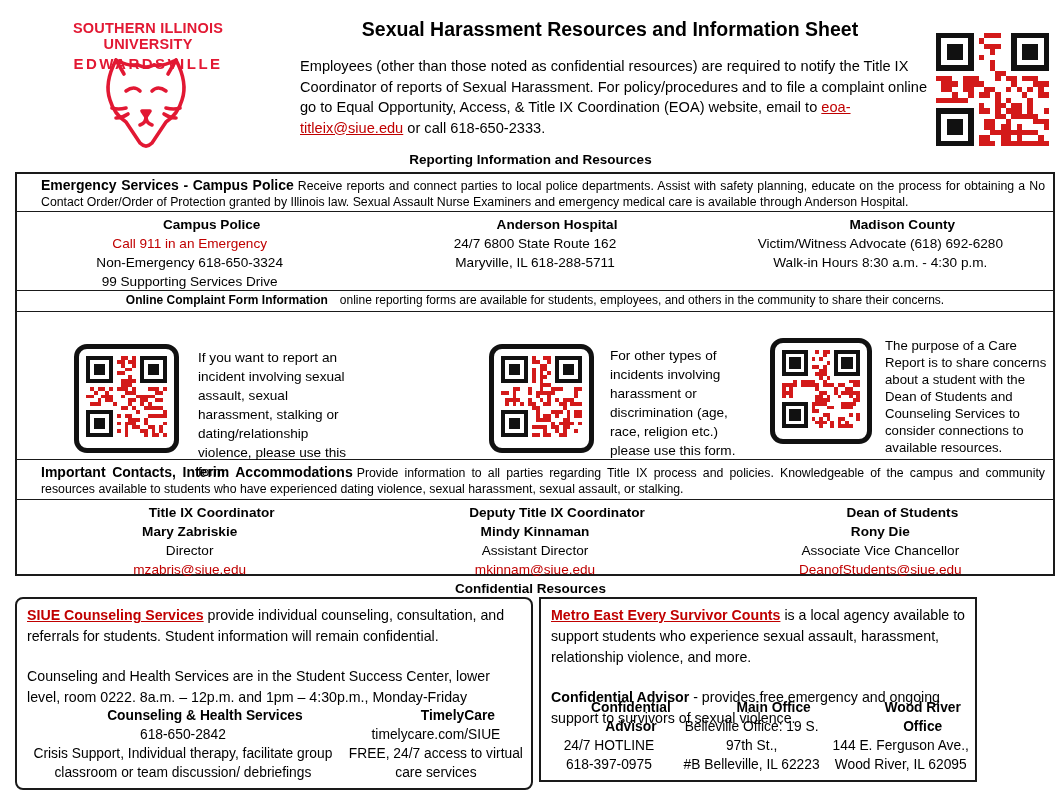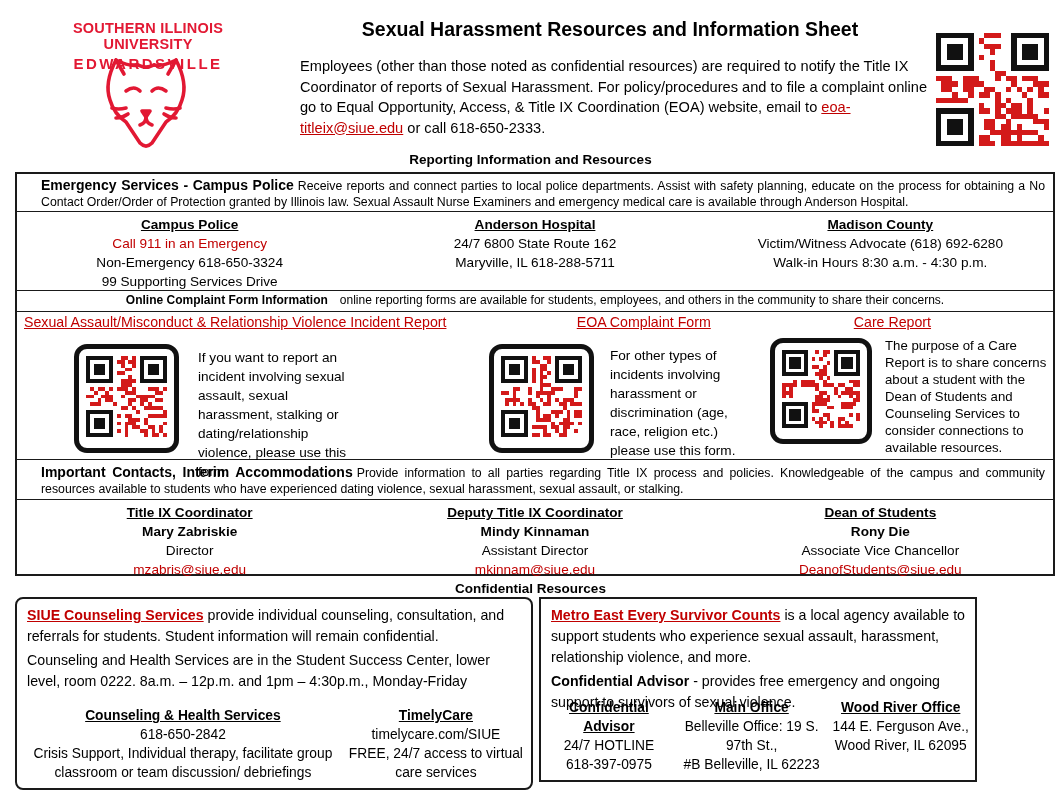--- a/index.html
+++ b/index.html
@@ -34,42 +34,42 @@
   
   .main-table{left:15px;top:172px;width:1040px;border:2px solid var(--ink);}
   .t-row{border-bottom:1.5px solid var(--ink);}
   .t-row:last-child{border-bottom:none;}
   .desc-row{padding:3px 8px 4px 24px;font-size:12.3px;line-height:16px;text-align:justify;}
   .desc-row .lbl{font-size:14px;margin-right:4px;}
   .cols3{display:flex;}
   .cols3 .col{flex:1;text-align:center;font-size:13.6px;line-height:19px;padding-top:3px;}
   .row-b{height:79px;}
   .row-g{height:74px;}
-  .col-title{font-weight:bold;text-decoration:underline;}
+  .col-title{font-weight:bold;padding-left:44px;}
   .bold{font-weight:bold;}
   .red-text{color:var(--link-red);}
   .online-row{height:21px;text-align:center;font-size:12px;line-height:18px;}
   .online-row .lbl{font-size:12px;font-weight:bold;margin-right:12px;}
   .qr-cell{height:148px;position:relative;}
   .links-line{display:flex;font-size:14.2px;padding-top:2px;}
   .links-line .l1{width:47%;padding-left:7px;}
   .links-line .l2{width:27%;text-align:center;}
   .links-line .l3{width:21%;text-align:center;}
   .qr-area{position:absolute;left:0;top:24px;right:0;bottom:0;}
   .qr-frame{position:absolute;border:5px solid #111;border-radius:13px;background:#fff;padding:7px;}
   .qr-frame .qr{display:block;}
   .qr-text{position:absolute;font-size:13.6px;line-height:19px;}
   .qr-text.small{line-height:17px;font-size:13.2px;}
 
   
   .conf-box{border:2px solid var(--ink);padding:6px 10px 4px 10px;font-size:14.2px;line-height:21px;}
   .box-left{left:15px;top:597px;width:518px;height:193px;border-radius:8px;}
   .box-right{left:539px;top:597px;width:438px;height:185px;}
   .conf-link{color:var(--link-red);font-weight:bold;text-decoration:underline;cursor:pointer;}
-  .para2{margin-top:3px;}
+  .para2{margin-top:19px;}
   .bottom-cols{display:flex;position:absolute;left:4px;right:4px;bottom:6px;}
   .bottom-cols .bcol{text-align:center;font-size:13.8px;line-height:19px;}
   .box-left .bcol.c1{width:64%;}
   .box-left .bcol.c2{width:36%;}
   .box-right .bcol.c1{width:30%;}
   .box-right .bcol.c2{width:37%;}
   .box-right .bcol.c3{width:33%;}
 </style>
 </head>
 <body>
@@ -260,25 +260,20 @@
       <div>Victim/Witness Advocate (618) 692-6280</div>
       <div>Walk-in Hours 8:30 a.m. - 4:30 p.m.</div>
     </div>
   </div>
 
   <div class="t-row online-row">
     <b class="lbl">Online Complaint Form Information</b><span>online reporting forms are available for students, employees, and others in the community to share their concerns.</span>
   </div>
 
   <div class="t-row qr-cell">
-    <div class="links-line">
-      <span class="l1 rlink">Sexual Assault/Misconduct &amp; Relationship Violence Incident Report</span>
-      <span class="l2 rlink">EOA Complaint Form</span>
-      <span class="l3 rlink">Care Report</span>
-    </div>
     <div class="qr-area">
       <div class="qr-frame" style="left:57px;top:8px;">
         <div class="qr"><svg width="81" height="81" viewBox="0 0 21 21" shape-rendering="crispEdges">
               <rect x="9" y="0" width="1" height="1" fill="#d31a1a"></rect>
               <rect x="10" y="0" width="1" height="1" fill="#d31a1a"></rect>
               <rect x="12" y="0" width="1" height="1" fill="#d31a1a"></rect>
               <rect x="8" y="1" width="1" height="1" fill="#d31a1a"></rect>
               <rect x="9" y="1" width="1" height="1" fill="#d31a1a"></rect>
               <rect x="11" y="1" width="1" height="1" fill="#d31a1a"></rect>
               <rect x="12" y="1" width="1" height="1" fill="#d31a1a"></rect>

